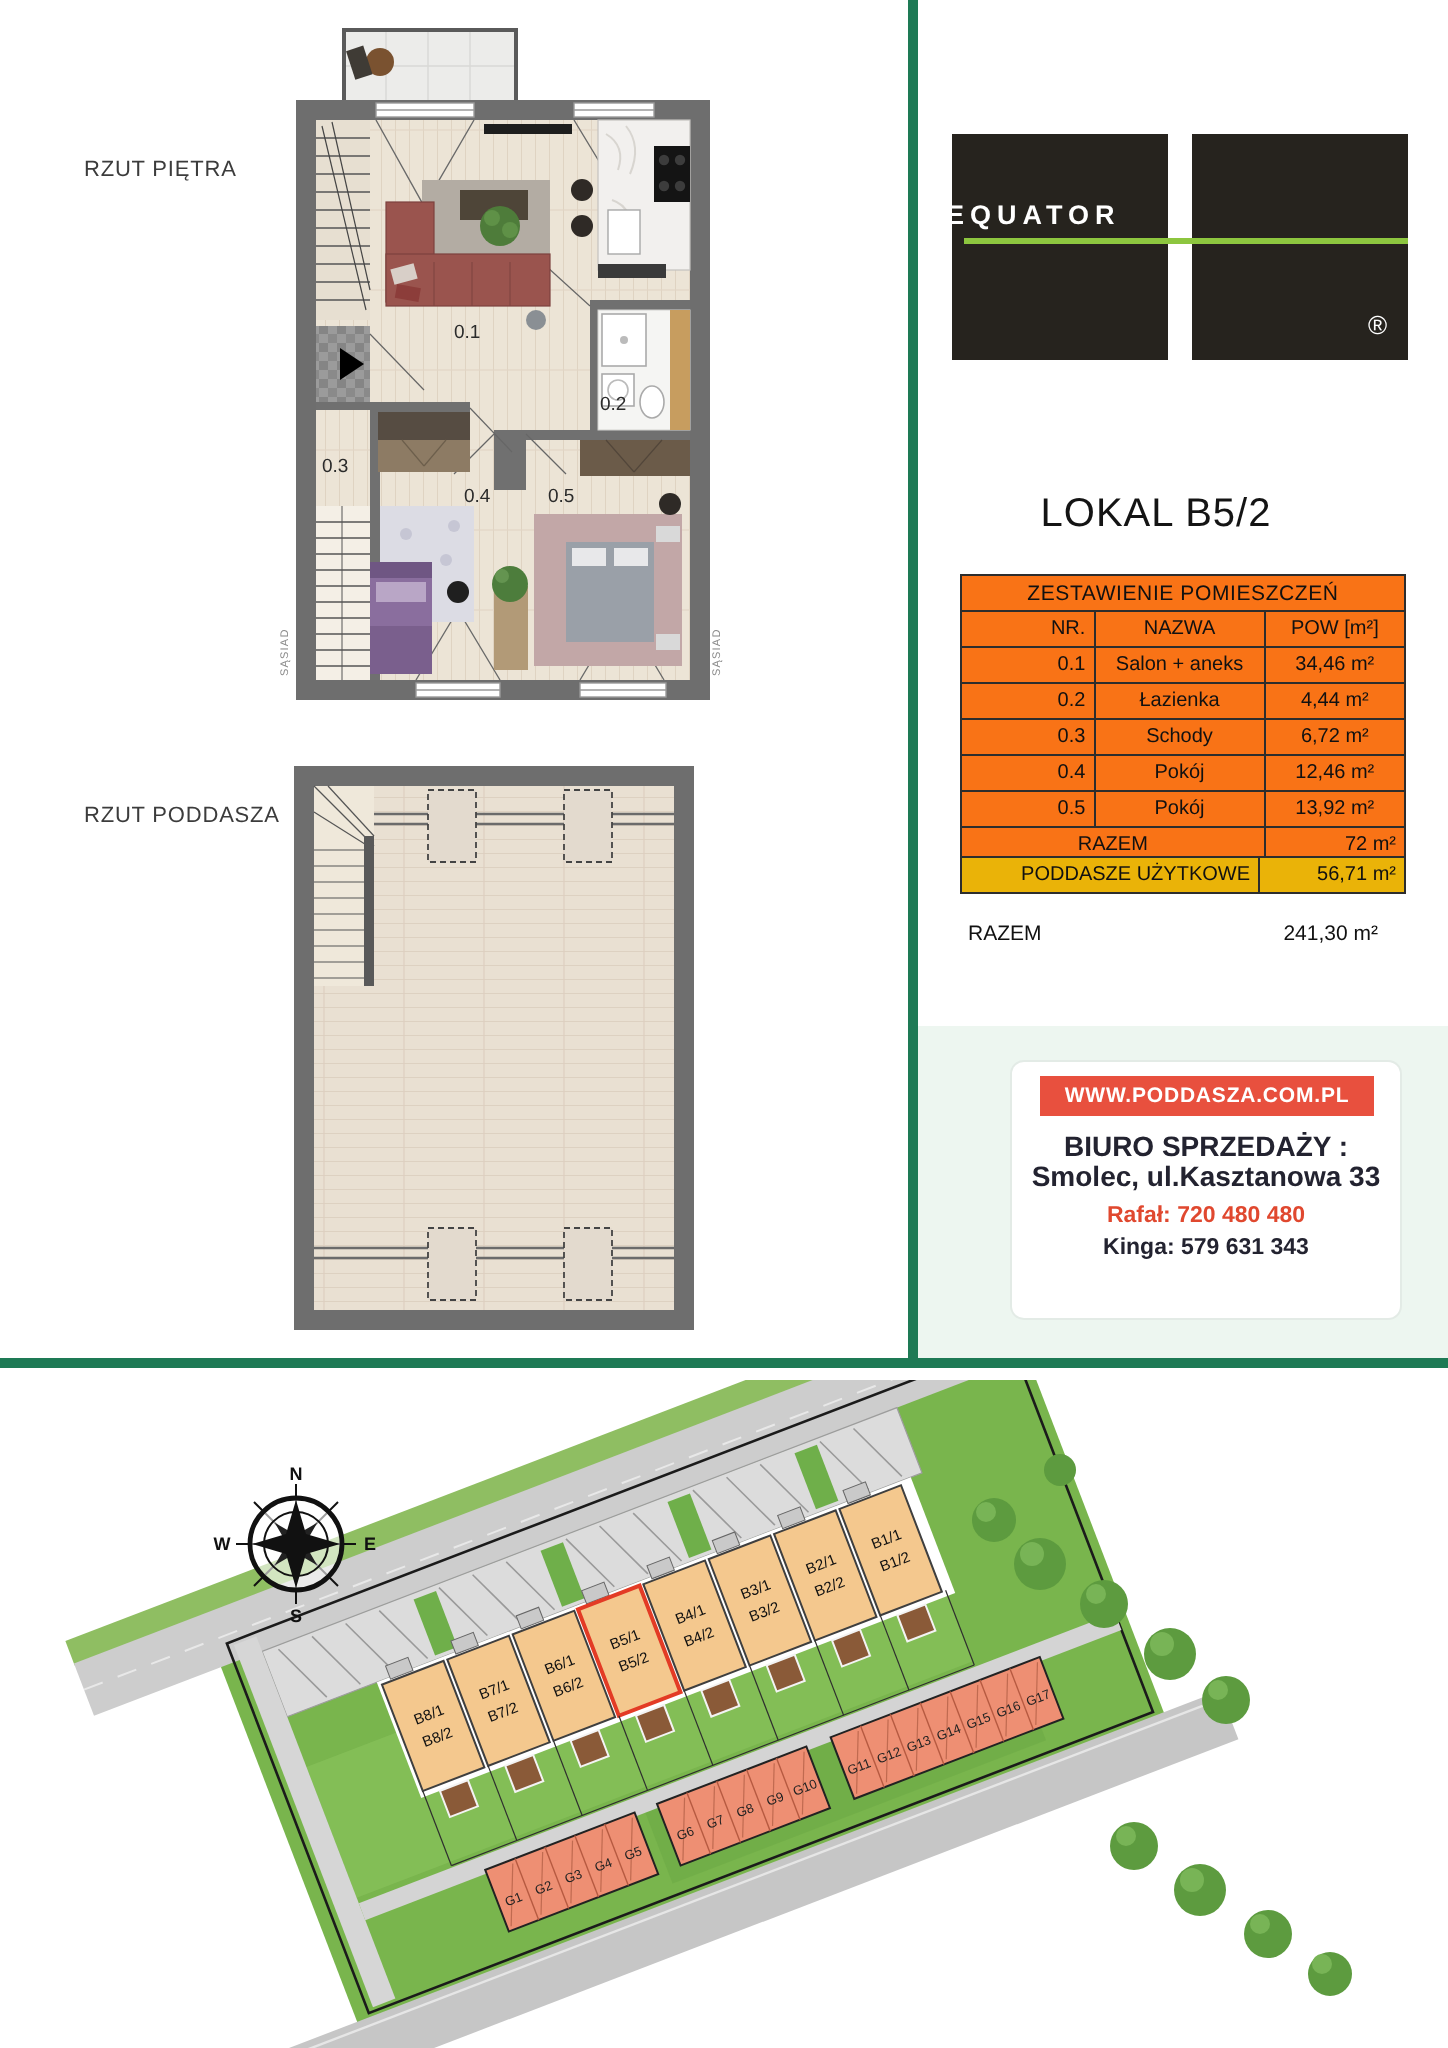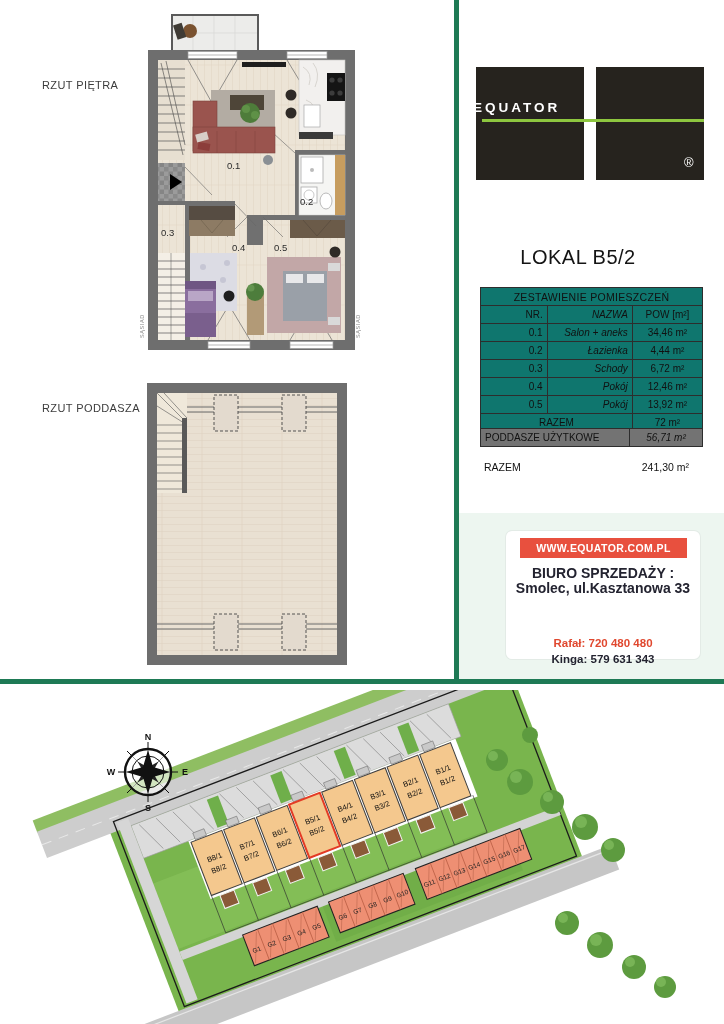--- a/index.html
+++ b/index.html
@@ -18,42 +18,42 @@
   .logo-sq.right{left:596px;}
   .logo-text{left:473px;top:100px;width:90px;color:#fff;font-size:13.5px;font-weight:bold;
              letter-spacing:3px;}
   .logo-line{left:482px;top:119px;width:222px;height:3px;background:#8dc63f;}
   .logo-reg{left:684px;top:155px;color:#fff;font-size:13px;}
   .unit-title{left:459px;top:246px;width:238px;text-align:center;font-size:20px;color:#141414;
               letter-spacing:0.5px;}
   table.rooms{left:480px;top:287px;width:223px;border-collapse:collapse;position:absolute;
               font-size:10px;color:#111;}
   table.rooms td,table.rooms th{border:1px solid #2d2d2d;padding:2px 4px;height:13px;
-              font-weight:normal;background:#0f766e;}
+              font-weight:normal;background:#f97316;}
   .t-title{text-align:center;font-size:10.5px;letter-spacing:0.3px;}
   .c-nr{width:62px;text-align:right;}
-  .c-name{width:80px;text-align:right;font-style:italic;}
+  .c-name{width:80px;text-align:center;}
   .c-area{width:65px;text-align:center;}
   .t-total-label{text-align:center;}
-  .bold{font-weight:bold;}
+  .bold{font-weight:bold;text-align:right;}
   table.attic{left:480px;top:428px;width:223px;border-collapse:collapse;position:absolute;
               font-size:10px;color:#111;}
-  table.attic td{border:1px solid #2d2d2d;padding:2px 4px;height:13px;background:#737373;}
+  table.attic td{border:1px solid #2d2d2d;padding:2px 4px;height:13px;background:#eab308;text-align:right;}
   .a-label{width:140px;text-align:left;}
-  .a-val{text-align:center;font-style:italic;}
+  .a-val{text-align:center;}
   .grand{left:480px;top:461px;width:223px;font-size:10.5px;color:#111;}
   .grand .gl{position:absolute;left:4px;top:0;}
   .grand .gv{position:absolute;right:14px;top:0;}
   .card{left:506px;top:531px;width:194px;height:128px;background:#ffffff;border-radius:6px;
         box-shadow:0 0 0 1px #e3ebe6;}
   .banner{left:520px;top:538px;width:167px;height:20px;background:#e8503e;color:#fff;
           font-size:10.5px;font-weight:bold;text-align:center;line-height:20px;letter-spacing:0.4px;}
   .office{left:506px;top:566px;width:194px;text-align:center;font-size:14px;font-weight:bold;
           color:#232330;line-height:15px;}
-  .phones{left:506px;top:635px;width:194px;text-align:center;font-size:11.5px;font-weight:bold;
+  .phones{left:506px;top:600px;width:194px;text-align:center;font-size:11.5px;font-weight:bold;
           line-height:16px;}
   .phone-red{color:#e0482f;}
   .phone-dark{color:#232330;}
   svg text{font-family:"Liberation Sans", sans-serif;}
 </style>
 </head>
 <body>
 
 <div id="screen">
 
@@ -370,21 +370,21 @@
     </tr>
   </tbody>
     </table>
 
   <div class="abs grand">
     <span class="gl">RAZEM</span>
     <span class="gv">241,30 m²</span>
   </div>
 
   <div class="abs card"></div>
-  <div class="abs banner">WWW.EQUATOR.COM.PL</div>
+  <div class="abs banner">WWW.PODDASZA.COM.PL</div>
   <div class="abs office">
     <div>BIURO SPRZEDAŻY :</div>
     <div>Smolec, ul.Kasztanowa 33</div>
   </div>
   <div class="abs phones">
     <div class="phone-red">Rafał: 720 480 480</div>
     <div class="phone-dark">Kinga: 579 631 343</div>
   </div>
 
   <svg class="abs" style="left:0;top:690px;" width="724" height="334" viewBox="0 0 724 334">

